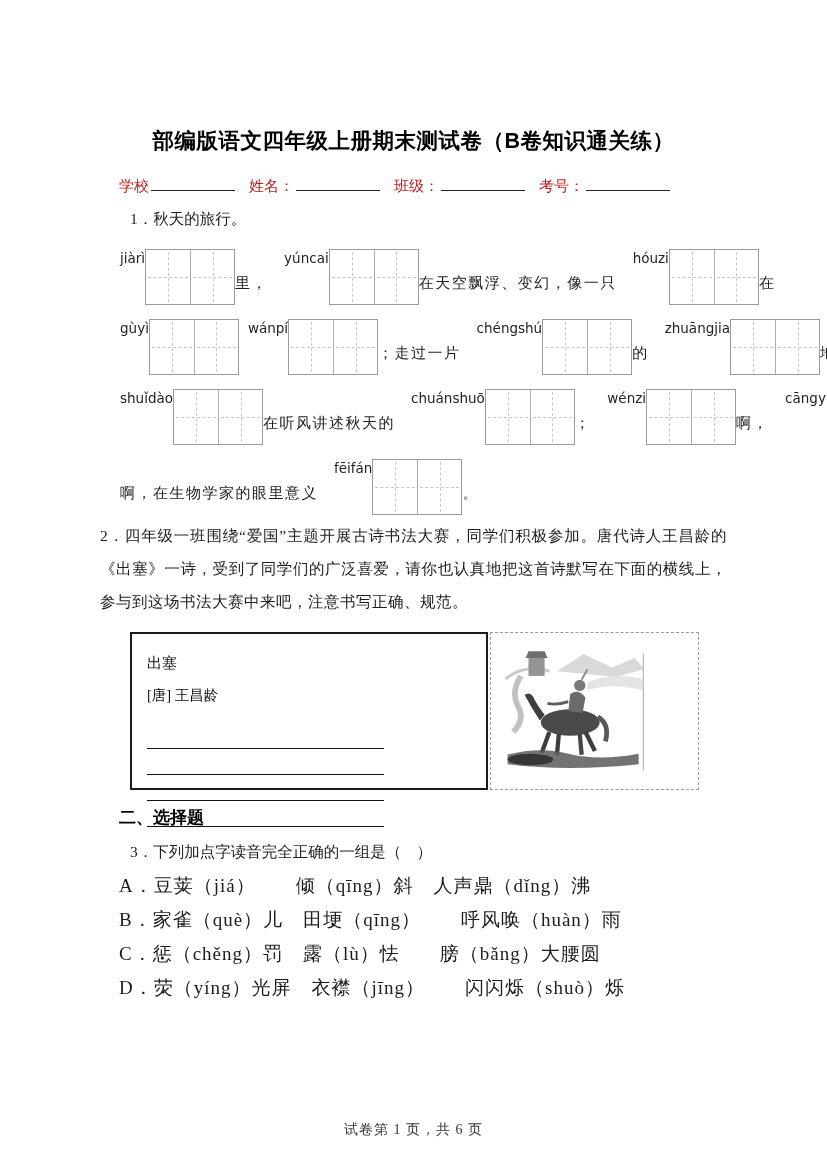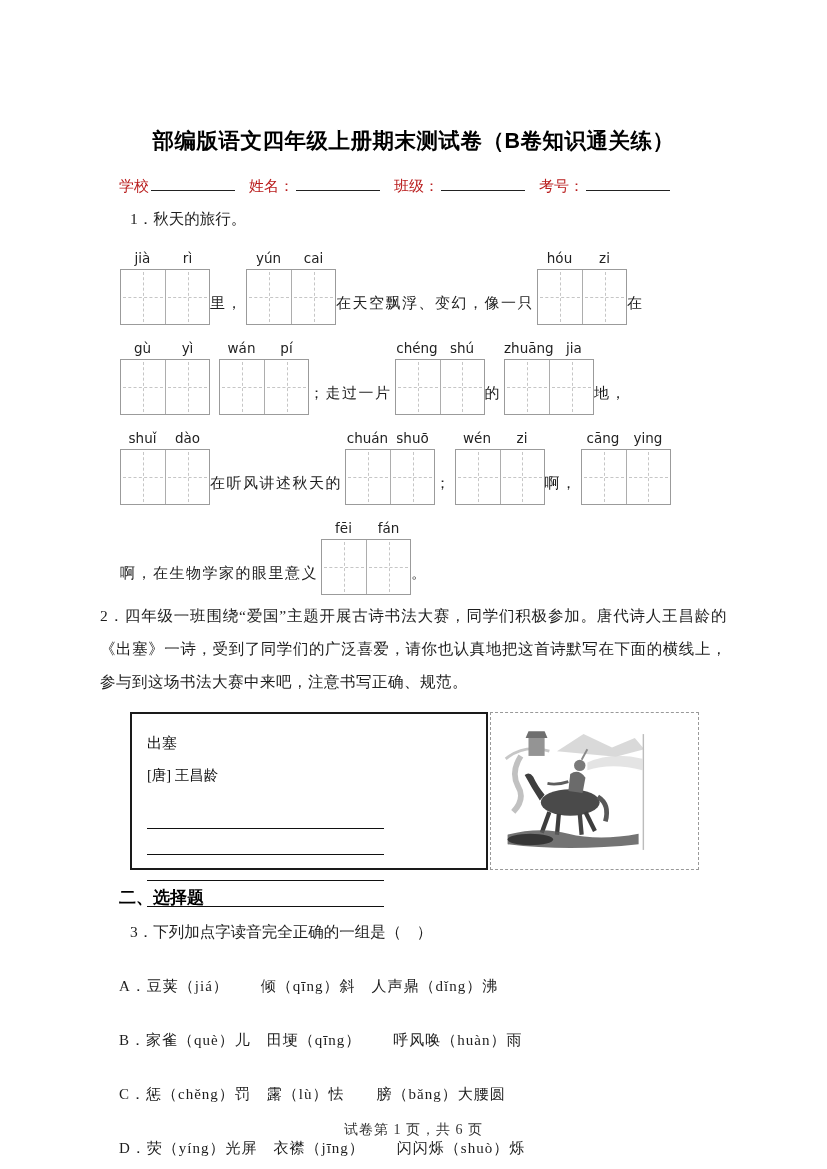--- a/index.html
+++ b/index.html
@@ -41,23 +41,23 @@
     font-family:"Liberation Sans","DejaVu Sans",sans-serif;
     font-weight:bold;
     font-size:17px;
     color:#000;
   }
   .q-line { margin:13px 0 0 30px; font-size:15.5px; }
   
   .wrows { }
   .wrow { display:flex; align-items:flex-end; margin:14px 0 0 20px; }
   .wrow:first-child { margin-top:19px; }
-  .pbox { display:flex; flex-direction:column; }
+  .pbox { display:flex; }
   .pbox + .pbox { margin-left:9px; }
-  .wtext + .pbox { margin-left:3px; }
+  .wtext + .pbox { margin-left:16px; }
   .pbox-pinyin {
     display:flex; height:20px;
     font-family:"DejaVu Sans","Liberation Sans",sans-serif;
     font-size:13.5px; color:#222;
   }
   .pbox-pinyin span { flex:1; text-align:center; line-height:18px; }
   .pbox-grid { display:flex; border:1px solid #9b9b9b; background:#fff; }
   .pcell { width:44px; height:54px; position:relative; }
   .pcell + .pcell { border-left:1px solid #adadad; }
   .pcell::before {
@@ -88,21 +88,21 @@
   .poem-lines { margin-top:18px; }
   .poem-line { width:237px; height:26px; border-bottom:1.5px solid #111; }
   .pic-box {
     width:209px; height:158px;
     border:1px dashed #999;
     margin-left:2px;
     padding:13px 0 0 9px;
   }
   
   .options { margin-left:19px; }
-  .opt { margin-top:32px; font-size:15px; letter-spacing:1px; line-height:22px; white-space:nowrap; }
+  .opt { margin-top:12px; font-size:19px; letter-spacing:1px; line-height:22px; white-space:nowrap; }
   .dotchar { position:relative; }
   .dotchar::after {
     content:"\2022";
     position:absolute; left:50%; transform:translateX(-50%);
     bottom:-0.62em; font-size:0.55em; color:#111;
   }
   .footer {
     position:absolute; bottom:30px; left:0; right:0;
     text-align:center; font-size:14px; color:#333;
     letter-spacing:1px;

